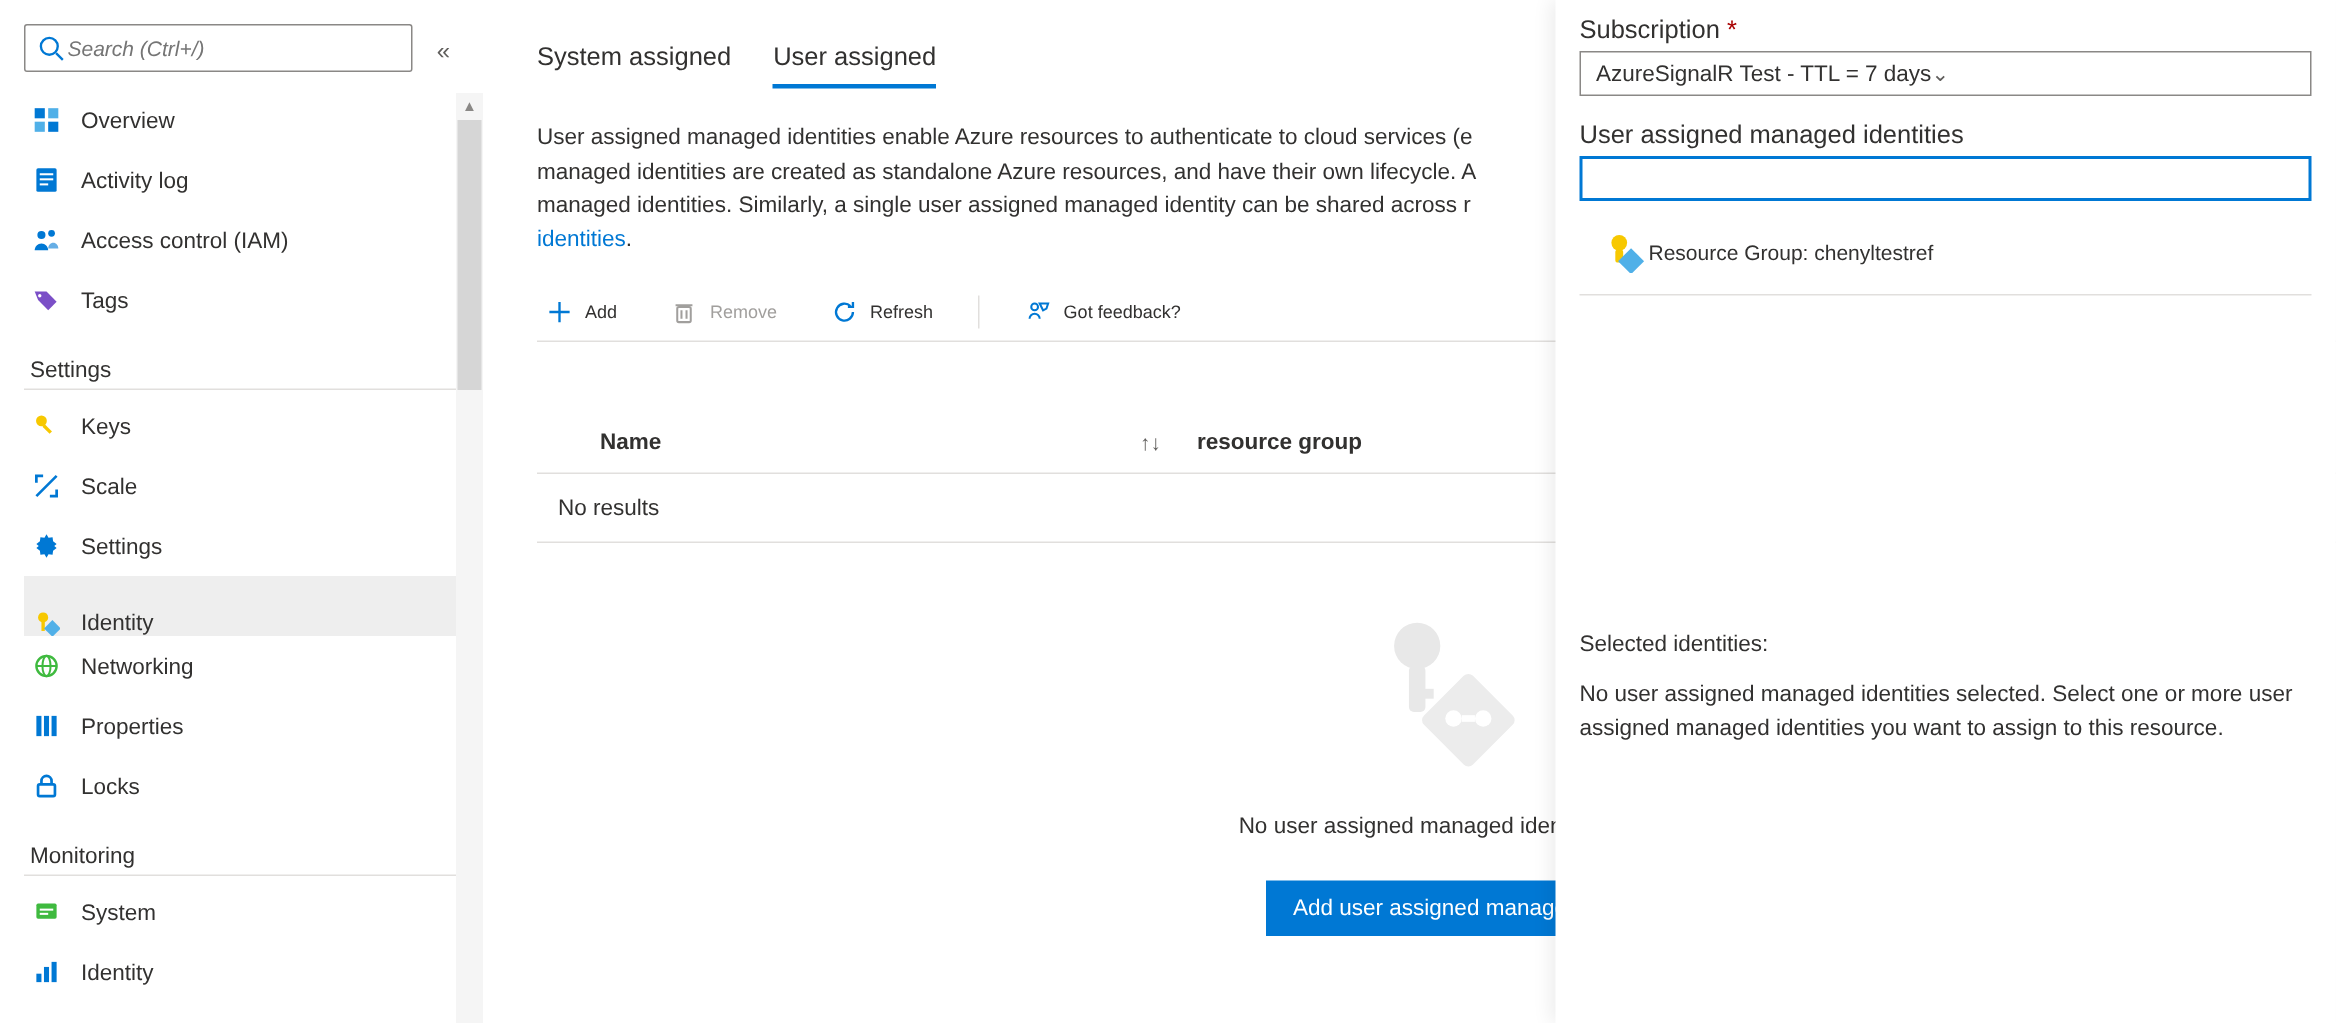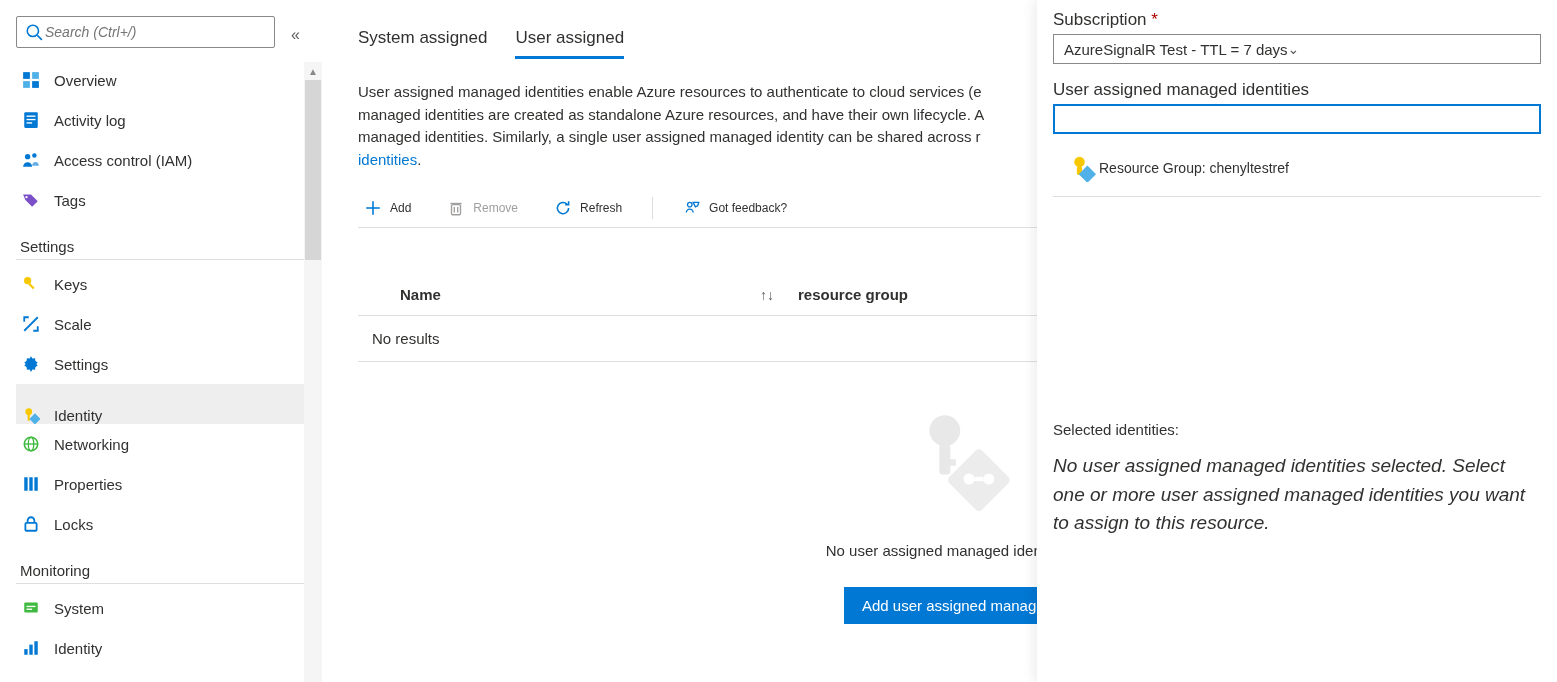--- a/index.html
+++ b/index.html
@@ -57,21 +57,21 @@
   
   .panel { position:absolute; right:0; top:0; width:520px; height:100%; background:#fff; box-shadow:-3px 0 12px rgba(0,0,0,.08); padding:10px 16px 0 16px; }
   .field-label { font-size:17px; margin-bottom:4px; }
   .req { color:#a80000; }
   .select-box { display:flex; align-items:center; justify-content:flex-start; border:1px solid #8a8886; height:30px; padding:0 10px; font-size:15px; margin-bottom:16px; cursor:pointer; }
   .chev { font-size:14px; color:var(--muted); }
   .input-box { width:100%; height:30px; border:2px solid var(--azure-blue); padding:0 8px; font-size:15px; outline:none; margin-bottom:18px; }
   .rg-row { display:flex; align-items:center; gap:2px; padding:2px 0 14px 16px; border-bottom:1px solid var(--border); }
   .rg-icon { width:28px; height:28px; }
   .selected-head { margin-top:224px; font-size:15px; margin-bottom:14px; }
-  .selected-desc { font-size:19px; line-height:1.5;font-style:italic; }
+  .selected-desc { font-size:15px; line-height:1.5; }
 </style>
 </head>
 <body>
 
 <div class="sidebar">
   <div class="search-wrap">
     <div class="search-box">
       <span class="nav-icon">
         <svg viewBox="0 0 16 16" fill="none" stroke="#0078d4" stroke-width="1.4">
             <circle cx="7" cy="7" r="5"></circle>

